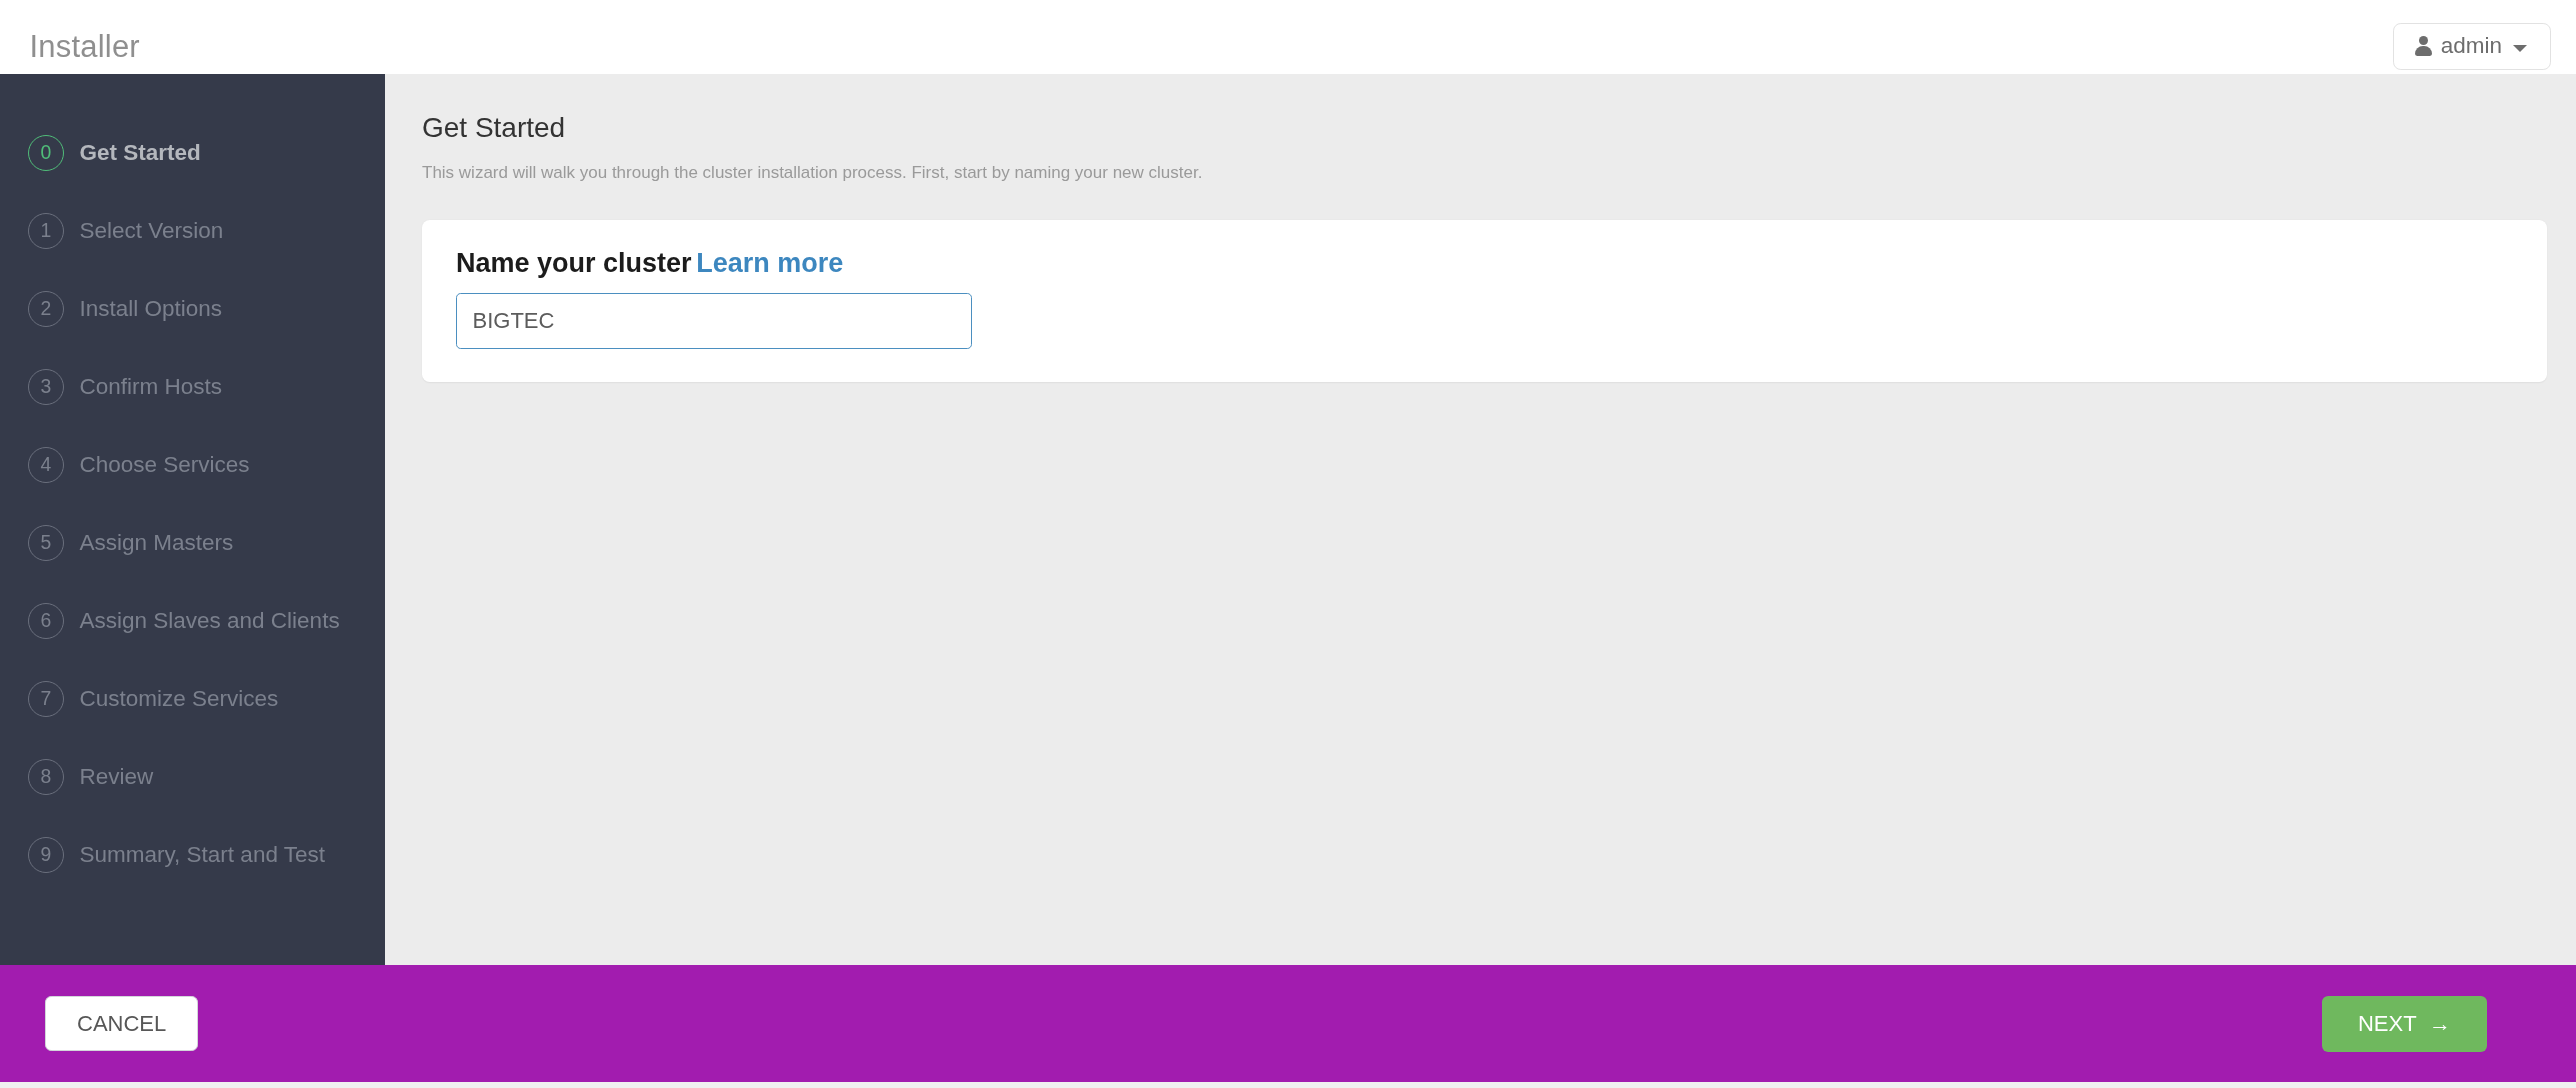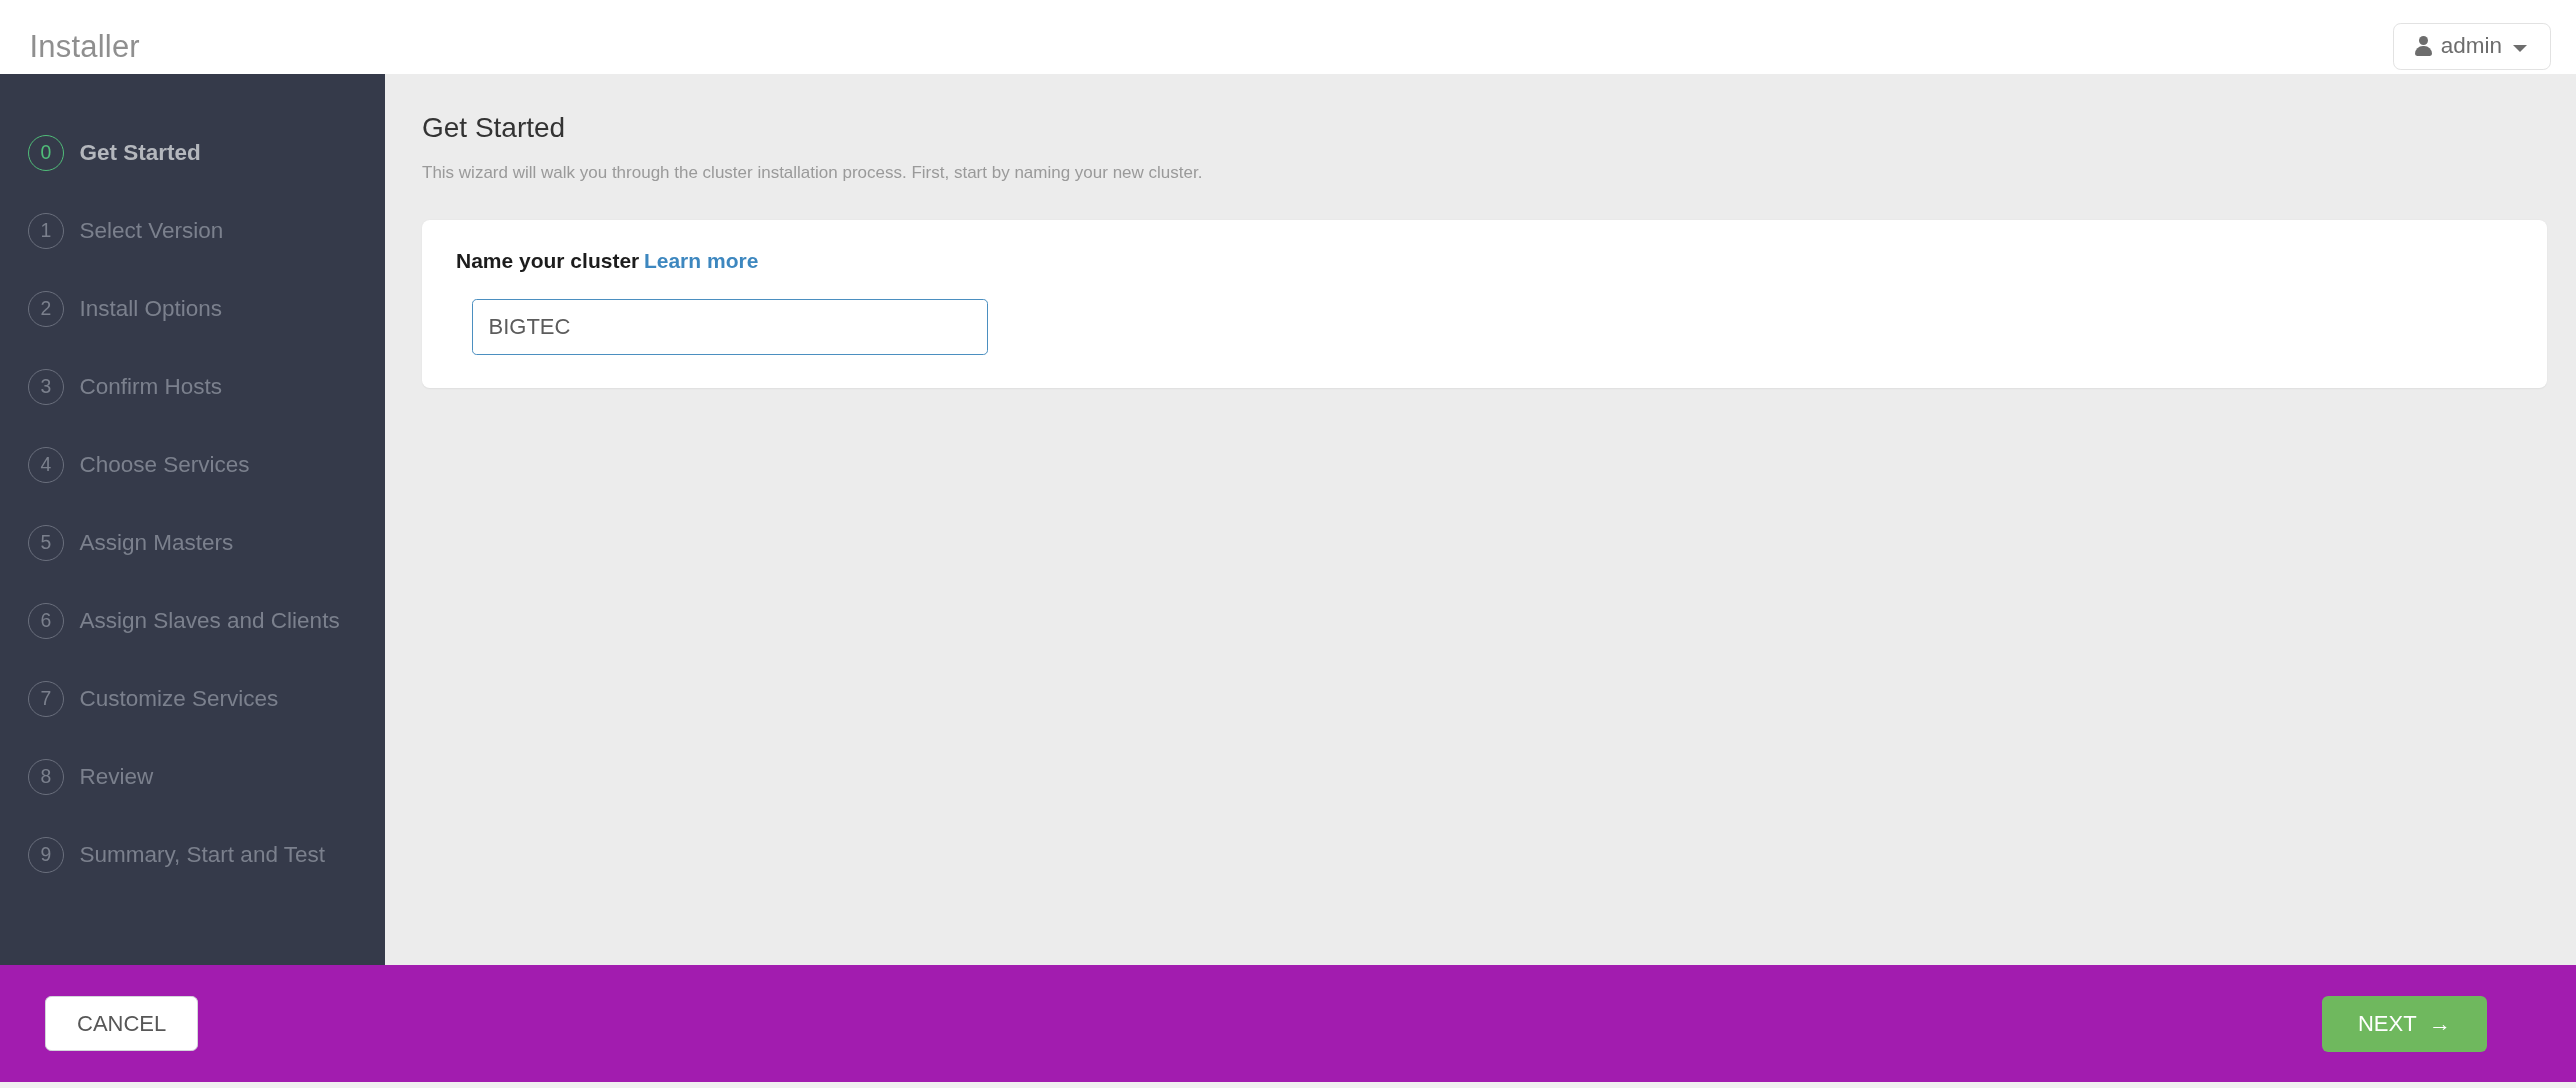--- a/index.html
+++ b/index.html
@@ -166,46 +166,45 @@
   }
 
   .card {
     background: #ffffff;
     border-radius: 7.8px;
     width: 2125px;
     padding: 29.5px 34px 33px 34px;
     box-shadow: 0 0.8px 1.6px rgba(0,0,0,0.06);
   }
   .field-label {
-    font-size: 21px;
+    font-size: 27px;
     color: #1c1c1c;
     font-weight: bold;
     line-height: 1;
-    margin-bottom: 28px;
+    margin-bottom: 16px;
   }
   .learn-more {
     color: #3d87bf;
     font-weight: bold;
     text-decoration: none;
     cursor: pointer;
     margin-left: 4.7px;
   }
   .cluster-input {
     display: block;
     width: 516px;
     height: 56px;
     border: 1.6px solid #4b8fc0;
     border-radius: 4.7px;
     background: #ffffff;
     font-size: 22px;
     color: #5c5c5c;
     padding: 0 15.5px;
     outline: none;
     font-family: "Liberation Sans", sans-serif;
-    margin-left: 16px;
   }
 
   
   .footer {
     position: absolute;
     top: 965px;
     left: 0;
     width: 2576px;
     height: 117px;
     background: #a21caf;

